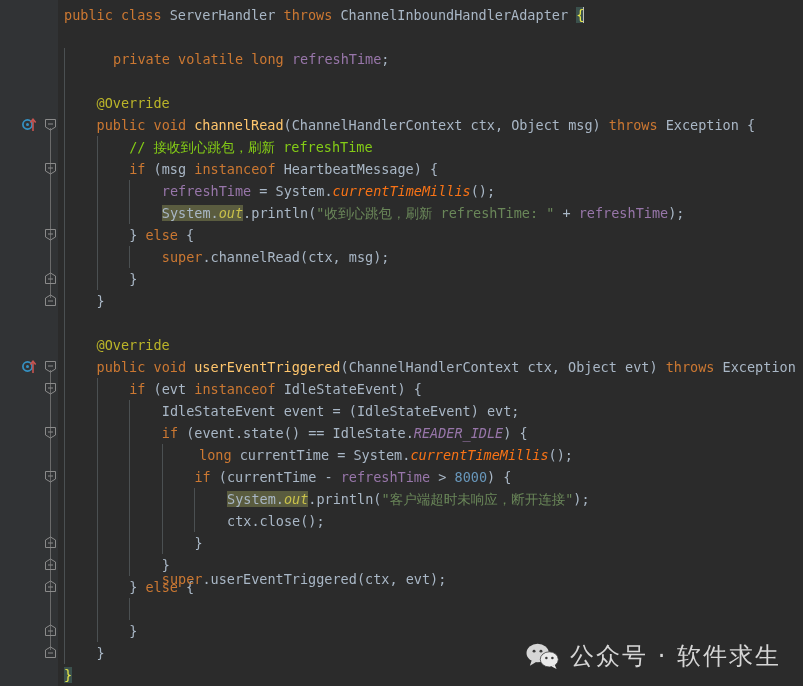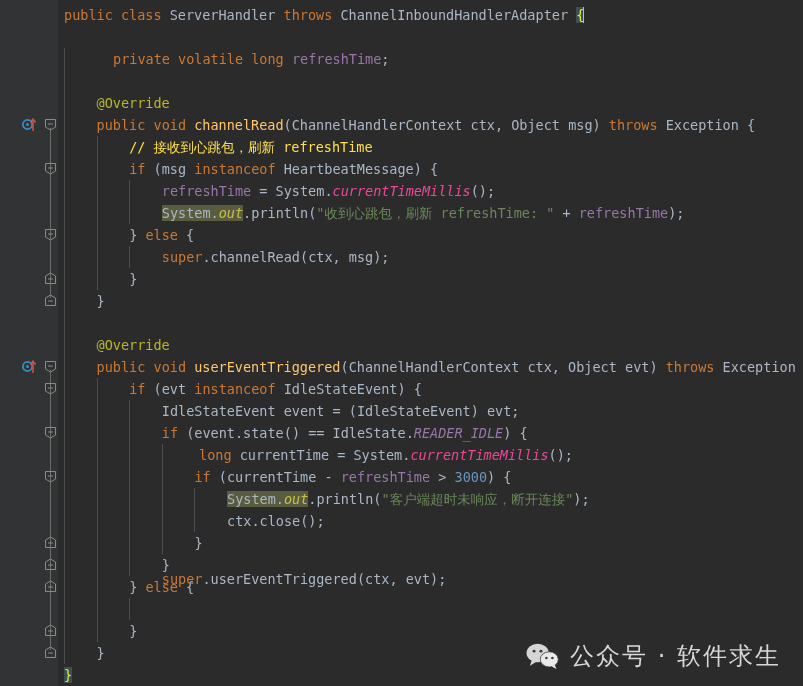--- a/index.html
+++ b/index.html
@@ -70,24 +70,24 @@
     white-space: pre;
     color: #a9b7c6;
     font-family: "DejaVu Sans Mono", "Liberation Mono", monospace;
   }
 
   
   .kw      { color: #cc7832; }
   .method  { color: #ffc66d; }          
   .field   { color: #9876aa; }          
   .sfield  { color: #9876aa; font-style: italic; }
-  .smeth   { color: #ec4899; font-style: italic; }
+  .smeth   { color: #f97316; font-style: italic; }
   .str     { color: #6a8759; }
   .num     { color: #6897bb; }
-  .cmt     { color: #fde047; }
+  .cmt     { color: #84cc16; }
   .anno    { color: #bbb529; }
   .plain   { color: #a9b7c6; }
   .hl-out  { background: #5a5c3f; }     
   .brace-hl {
     background: #3b514d;
     color: #e8e84a;
   }
   .caret {
     display: inline-block;
     width: 1px;
@@ -294,21 +294,21 @@
       <div class="line-row" style="top: 246px;"><span class="lnum">26</span><span class="code" style="left: 161.8px;"><span class="kw">super</span>.<span class="plain">channelRead</span>(<span class="plain">ctx</span>, <span class="plain">msg</span>);</span></div>
       <div class="line-row" style="top: 268px;"><span class="lnum">27</span><span class="code" style="left: 129.2px;">}</span></div>
       <div class="line-row" style="top: 290px;"><span class="lnum">28</span><span class="code" style="left: 96.6px;">}</span></div>
       <div class="line-row" style="top: 312px;"><span class="lnum">29</span><span class="code" style="left: 64px;"></span></div>
       <div class="line-row" style="top: 334px;"><span class="lnum">30</span><span class="code" style="left: 96.6px;"><span class="anno">@Override</span></span></div>
       <div class="line-row" style="top: 356px;"><span class="lnum">31</span><span class="code" style="left: 96.6px;"><span class="kw">public</span> <span class="kw">void</span> <span class="method">userEventTriggered</span>(<span class="plain">ChannelHandlerContext</span> <span class="plain">ctx</span>, <span class="plain">Object</span> <span class="plain">evt</span>) <span class="kw">throws</span> <span class="plain">Exception</span> {</span></div>
       <div class="line-row" style="top: 378px;"><span class="lnum">32</span><span class="code" style="left: 129.2px;"><span class="kw">if</span> (<span class="plain">evt</span> <span class="kw">instanceof</span> <span class="plain">IdleStateEvent</span>) {</span></div>
       <div class="line-row" style="top: 400px;"><span class="lnum">33</span><span class="code" style="left: 161.8px;"><span class="plain">IdleStateEvent</span> <span class="plain">event</span> = (<span class="plain">IdleStateEvent</span>) <span class="plain">evt</span>;</span></div>
       <div class="line-row" style="top: 422px;"><span class="lnum">34</span><span class="code" style="left: 161.8px;"><span class="kw">if</span> (<span class="plain">event</span>.<span class="plain">state</span>() == <span class="plain">IdleState</span>.<span class="sfield">READER_IDLE</span>) {</span></div>
       <div class="line-row" style="top: 444px;"><span class="lnum">35</span><span class="code" style="left: 199px;"><span class="kw">long</span> <span class="plain">currentTime</span> = <span class="plain">System</span>.<span class="smeth">currentTimeMillis</span>();</span></div>
-      <div class="line-row" style="top: 466px;"><span class="lnum">36</span><span class="code" style="left: 194.4px;"><span class="kw">if</span> (<span class="plain">currentTime</span> - <span class="field">refreshTime</span> &gt; <span class="num">3000</span>) {</span></div>
+      <div class="line-row" style="top: 466px;"><span class="lnum">36</span><span class="code" style="left: 194.4px;"><span class="kw">if</span> (<span class="plain">currentTime</span> - <span class="field">refreshTime</span> &gt; <span class="num">8000</span>) {</span></div>
       <div class="line-row" style="top: 488px;"><span class="lnum">37</span><span class="code" style="left: 227px;"><span class="hl-out"><span class="plain">System</span>.<span style="color:#c9c14a;font-style:italic">out</span></span>.<span class="plain">println</span>(<span class="str">"客户端超时未响应，断开连接"</span>);</span></div>
       <div class="line-row" style="top: 510px;"><span class="lnum">38</span><span class="code" style="left: 227px;"><span class="plain">ctx</span>.<span class="plain">close</span>();</span></div>
       <div class="line-row" style="top: 532px;"><span class="lnum">39</span><span class="code" style="left: 194.4px;">}</span></div>
       <div class="line-row" style="top: 554px;"><span class="lnum">40</span><span class="code" style="left: 161.8px;">}</span></div>
       <div class="line-row" style="top: 576px;"><span class="lnum">41</span><span class="code" style="left: 129.2px;">} <span class="kw">else</span> {</span></div>
       <div class="line-row" style="top: 568px;"><span class="lnum">42</span><span class="code" style="left: 161.8px;"><span class="kw">super</span>.<span class="plain">userEventTriggered</span>(<span class="plain">ctx</span>, <span class="plain">evt</span>);</span></div>
       <div class="line-row" style="top: 620px;"><span class="lnum">43</span><span class="code" style="left: 129.2px;">}</span></div>
       <div class="line-row" style="top: 642px;"><span class="lnum">44</span><span class="code" style="left: 96.6px;">}</span></div>
       <div class="line-row" style="top: 664px;"><span class="lnum">45</span><span class="code" style="left: 64px;"><span class="brace-hl">}</span></span></div>
     </div>

